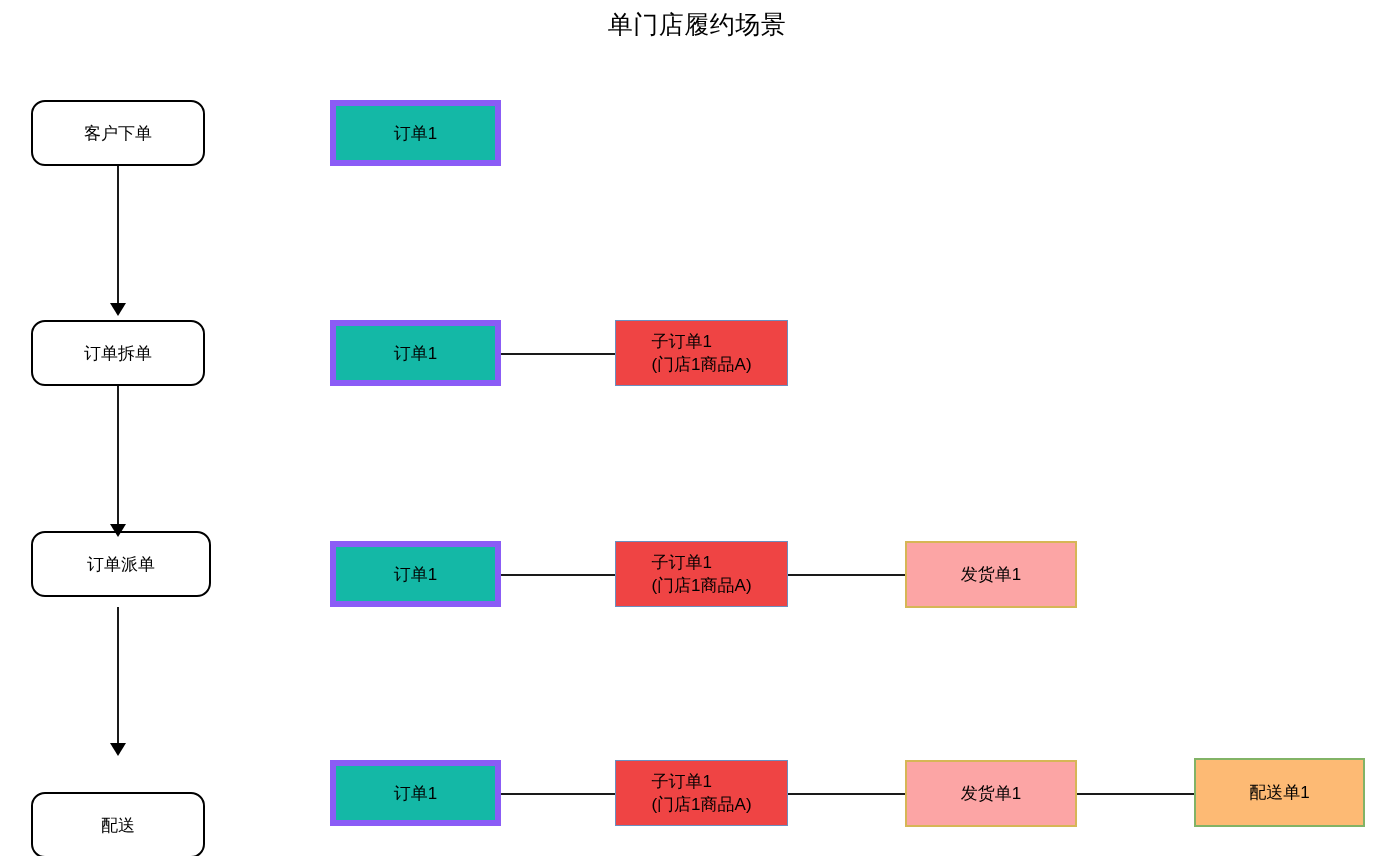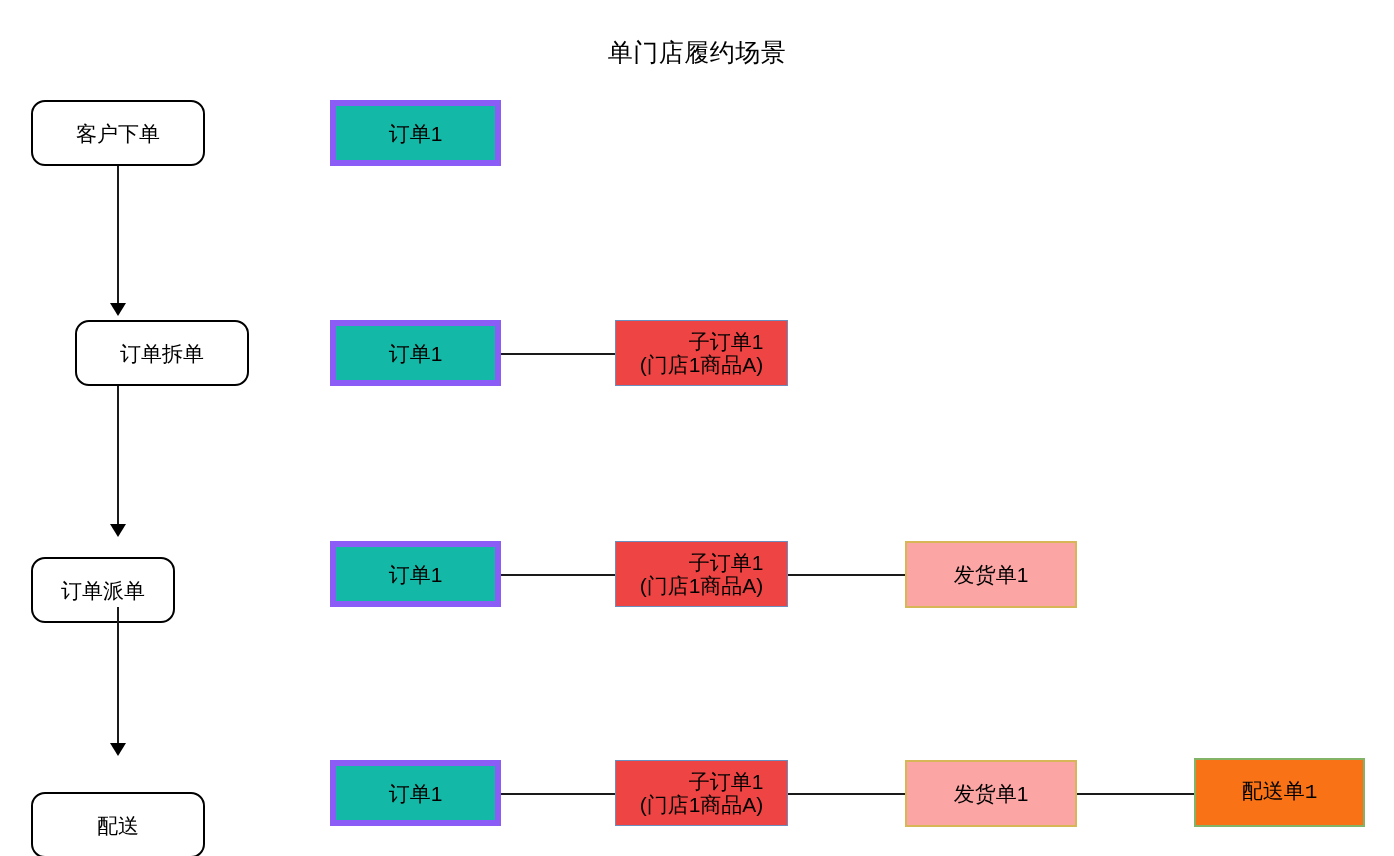--- a/index.html
+++ b/index.html
@@ -15,38 +15,38 @@
   #canvas {
     position: relative;
     width: 1394px;
     height: 856px;
     background: #ffffff;
     overflow: hidden;
   }
   #diagram-title {
     position: absolute;
     left: 0;
-    top: 36px;
+    top: 8px;
     width: 1394px;
     text-align: center;
     font-size: 25px;
     line-height: 32px;
     color: #000000;
     letter-spacing: 0.5px;
   }
 
   
   .node {
     position: absolute;
     box-sizing: border-box;
     display: flex;
     align-items: center;
     justify-content: center;
-    text-align: right;
-    font-size: 21px;
+    text-align: left;
+    font-size: 17px;
     line-height: 23px;
     color: #000000;
     white-space: pre-line;
   }
   .node.stage {
     background: #ffffff;
     border: 2px solid #000000;
     border-radius: 14px;
   }
   .node.order {
@@ -55,23 +55,22 @@
   }
   .node.suborder {
     background: #ef4444;
     border: 1px solid #6c8ebf;
   }
   .node.shipment {
     background: #fca5a5;
     border: 2px solid #d6b656;
   }
   .node.delivery {
-    background: #f97316;
+    background: #fdba74;
     border: 2px solid #82b366;
-    font-family: Liberation Mono, monospace;
   }
   .node-label {
     display: block;
     white-space: pre-line;
   }
 
   
   .hline {
     position: absolute;
     height: 0;
@@ -95,25 +94,25 @@
 <body>
 
 <div id="canvas">
 
   <div id="diagram-title">单门店履约场景</div>
 
   <div class="node stage" style="left:31px; top:100px; width:174px; height:66px;">
     <span class="node-label">客户下单</span>
   </div>
 
-  <div class="node stage" style="left:31px; top:320px; width:174px; height:66px;margin-left:44px;">
+  <div class="node stage" style="left:31px; top:320px; width:174px; height:66px;">
     <span class="node-label">订单拆单</span>
   </div>
 
-  <div class="node stage" style="left:31px; top:557px; width:144px; height:66px;">
+  <div class="node stage" style="left:31px; top:531px; width:180px; height:66px;">
     <span class="node-label">订单派单</span>
   </div>
 
   <div class="node stage" style="left:31px; top:760px; width:174px; height:66px;margin-top:32px;">
     <span class="node-label">配送</span>
   </div>
 
   <div class="vline" style="left:117px; top:166px; height:137px;"></div>
   <div class="arrowhead" style="left:110px; top:303px;"></div>
 

